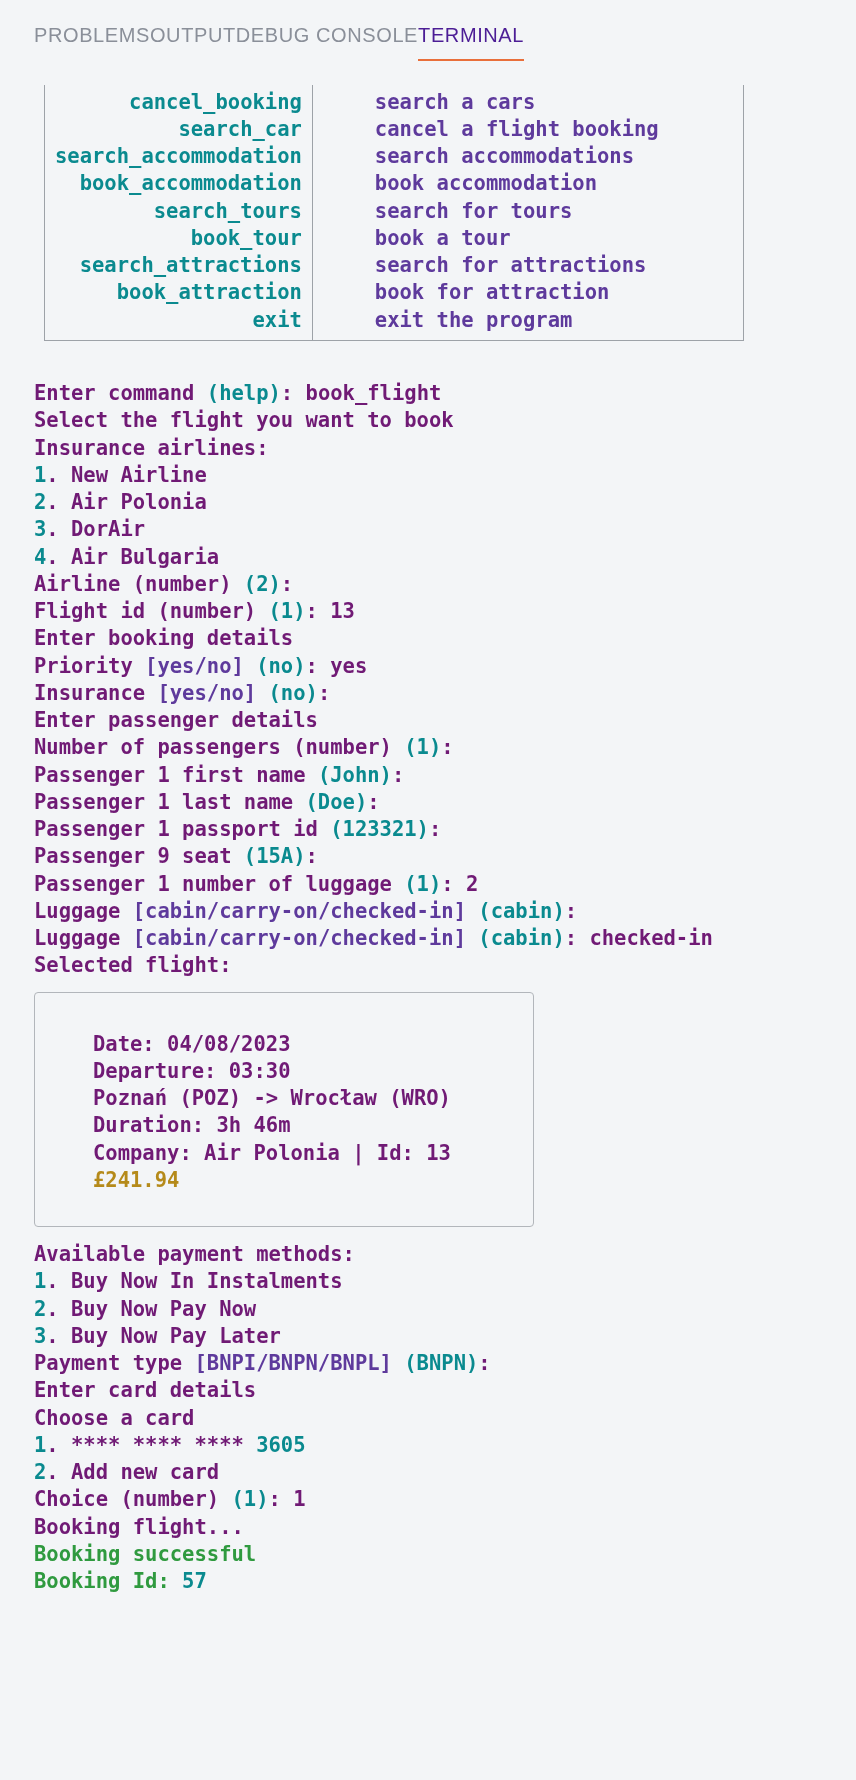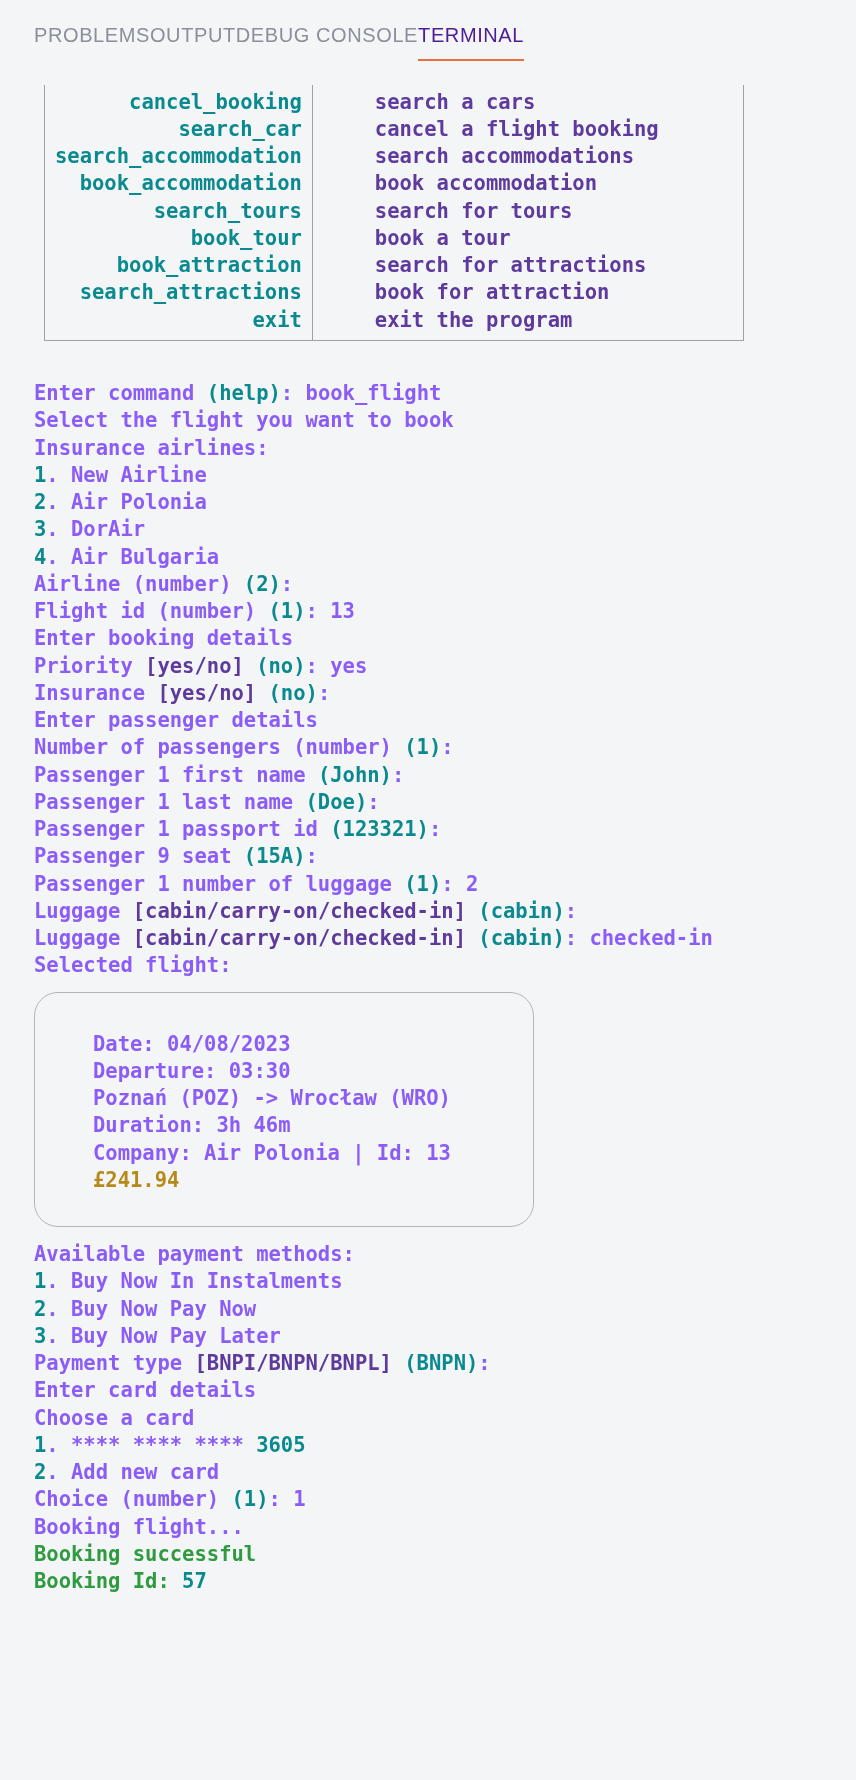--- a/index.html
+++ b/index.html
@@ -45,29 +45,29 @@
     padding: 4px 10px 6px 14px;
     color: #5e3a9c;
     font-weight: 700;
   }
   .ct-row { white-space: nowrap; }
   .terminal-body {
     padding: 12px 0 0 34px;
     font-weight: 700;
     white-space: pre;
   }
-  .gray { color: #8b5cf6; text-align: right; }
+  .gray { color: #701a75; text-align: right; }
   .teal { color: #0a8a8f; }
   .purple { color: #5e3a9c; }
   .green { color: #2f9a3f; }
   .gold { color: #b58a1a; }
   .flight-box {
     margin: 12px 10px 14px 0;
     border: 1px solid #b2b6bb;
-    border-radius: 24px;
+    border-radius: 4px;
     width: 500px;
     padding: 38px 0 32px 58px;
     white-space: pre;
   }
 </style>
 </head>
 <body>
 
 <div class="container">
   <div class="tabs">
@@ -78,22 +78,22 @@
   </div>
 
   <div class="command-table">
     <div class="ct-left" id="ct-left">
         <div class="ct-row">cancel_booking</div>
         <div class="ct-row">search_car</div>
         <div class="ct-row">search_accommodation</div>
         <div class="ct-row">book_accommodation</div>
         <div class="ct-row">search_tours</div>
         <div class="ct-row">book_tour</div>
+        <div class="ct-row">search_attractions</div>
         <div class="ct-row">book_attraction</div>
-        <div class="ct-row">search_attractions</div>
         <div class="ct-row">exit</div>
       </div>
     <div class="ct-right" id="ct-right">
         <div class="ct-row">search a cars</div>
         <div class="ct-row">cancel a flight booking</div>
         <div class="ct-row">search accommodations</div>
         <div class="ct-row">book accommodation</div>
         <div class="ct-row">search for tours</div>
         <div class="ct-row">book a tour</div>
         <div class="ct-row">search for attractions</div>

